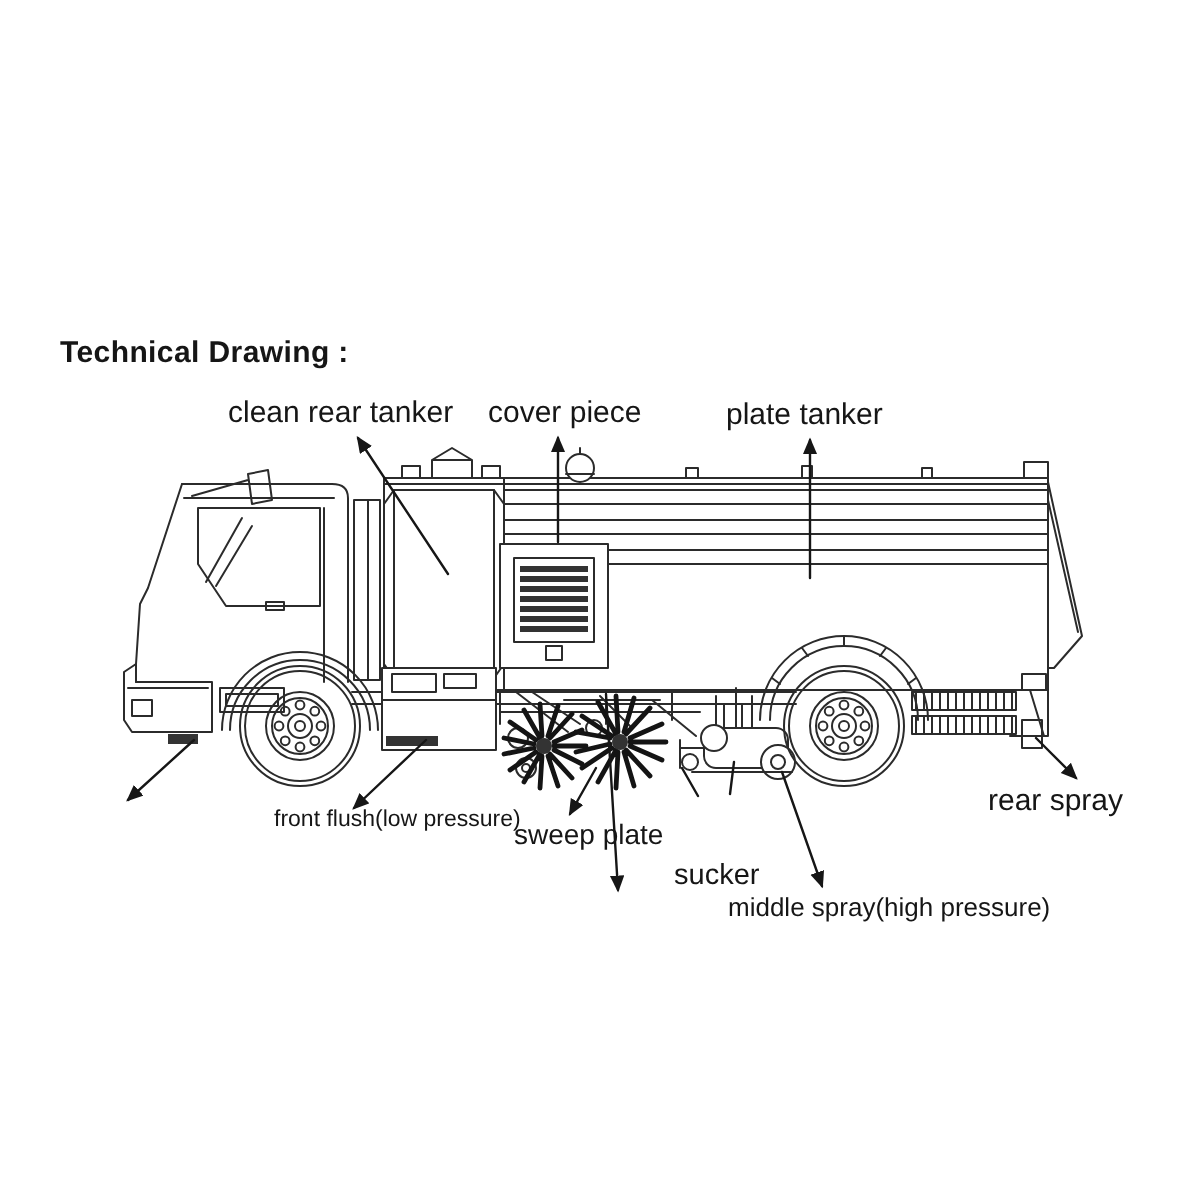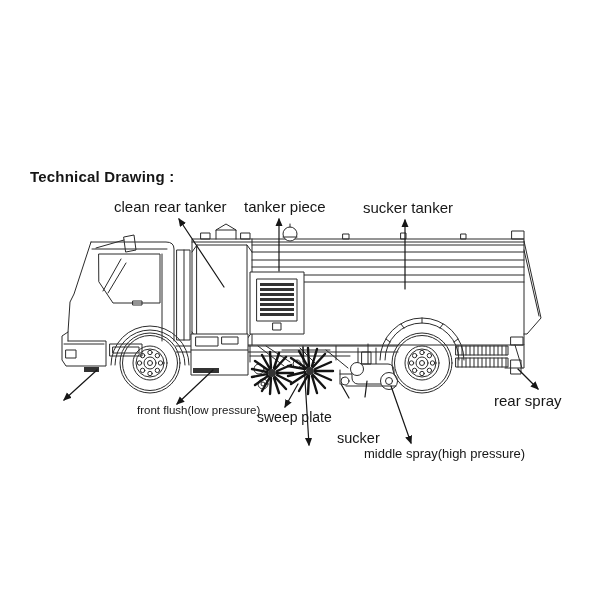--- a/index.html
+++ b/index.html
@@ -197,20 +197,20 @@
       <path class="ar" d="M341,384 L349,398"></path>
       <path class="ar" d="M367,381 L365,397"></path>
       <path class="ar" marker-end="url(#ah)" d="M303,347 L309,445"></path>
       <path class="ar" marker-end="url(#ah)" d="M391,386 L411,443"></path>
       <path class="ar" marker-end="url(#ah)" d="M518,369 L538,389"></path>
     </g>
   </svg>
 
   <div class="lbl title">Technical Drawing :</div>
   <div class="lbl l-clean">clean rear tanker</div>
-  <div class="lbl l-cover">tanker piece</div>
-  <div class="lbl l-drain">sucker tanker</div>
+  <div class="lbl l-cover">cover piece</div>
+  <div class="lbl l-drain">plate tanker</div>
   <div class="lbl l-ffl">front flush(low pressure)</div>
   <div class="lbl l-sweep">sweep plate</div>
   <div class="lbl l-sucker">sucker</div>
   <div class="lbl l-middle">middle spray(high pressure)</div>
   <div class="lbl l-rear">rear spray</div>
 </div>
 
 </body></html>

